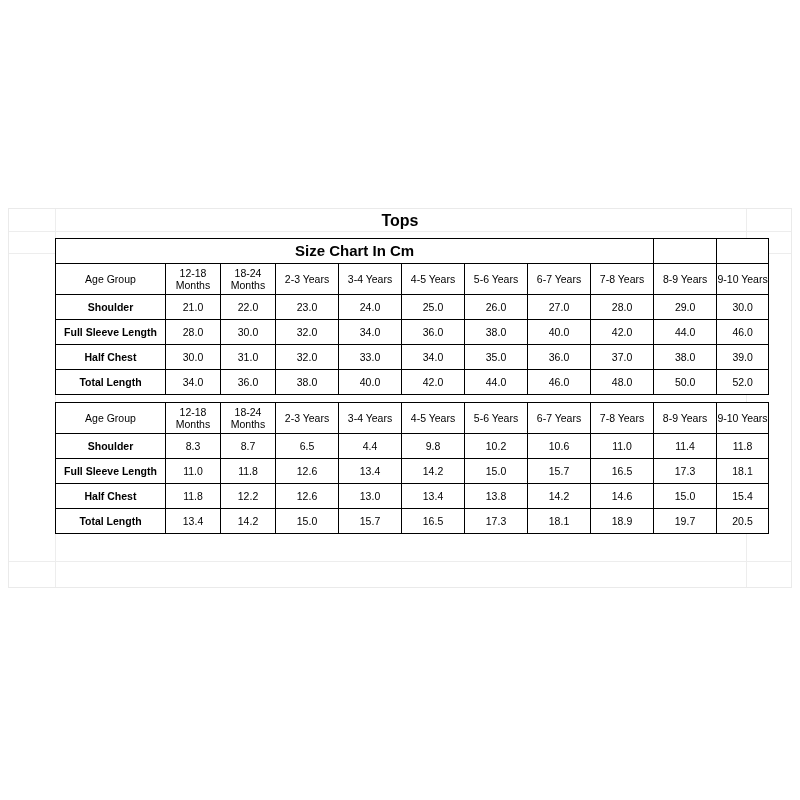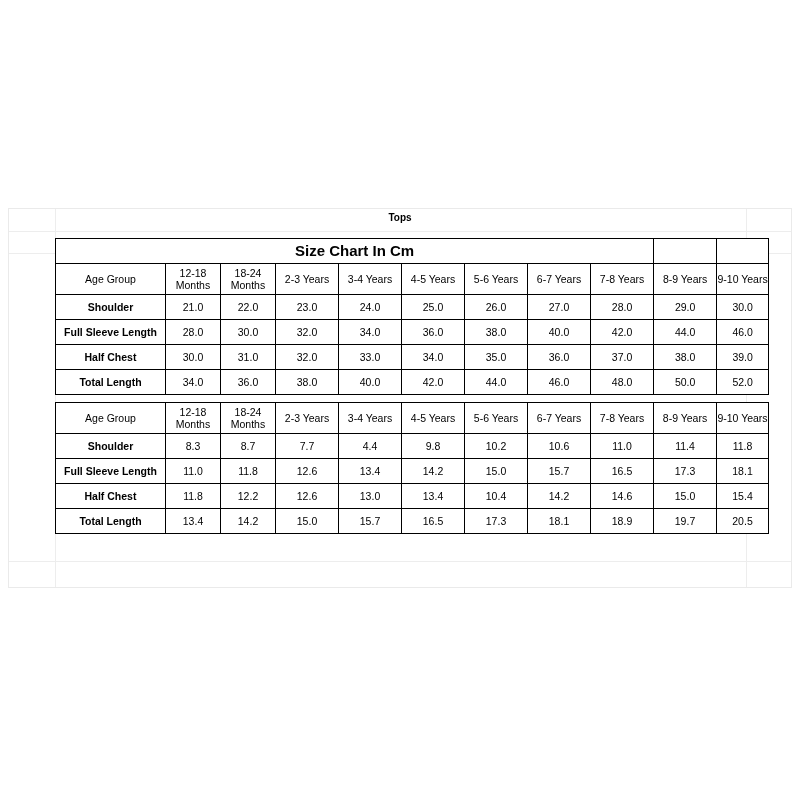--- a/index.html
+++ b/index.html
@@ -44,21 +44,21 @@
     height: 100%;
     width: 1px;
     background: #ededed;
   }
   .doc-title {
     position: absolute;
     left: 0;
     top: 212px;
     width: 800px;
     text-align: center;
-    font-size: 10px;
+    font-size: 16px;
     font-weight: bold;
     color: #000000;
   }
   table.sizechart {
     position: absolute;
     border-collapse: collapse;
     table-layout: fixed;
     background: #ffffff;
   }
   table.sizechart td {
@@ -219,21 +219,21 @@
       <td class="hdr">5-6 Years</td>
       <td class="hdr">6-7 Years</td>
       <td class="hdr">7-8 Years</td>
       <td class="hdr">8-9 Years</td>
       <td class="hdr">9-10 Years</td>
     </tr>
     <tr>
       <td class="rowlabel">Shoulder</td>
       <td>8.3</td>
       <td>8.7</td>
-      <td>7.7</td>
+      <td>6.5</td>
       <td>4.4</td>
       <td>9.8</td>
       <td>10.2</td>
       <td>10.6</td>
       <td>11.0</td>
       <td>11.4</td>
       <td>11.8</td>
     </tr>
     <tr>
       <td class="rowlabel">Full Sleeve Length</td>
@@ -248,21 +248,21 @@
       <td>17.3</td>
       <td>18.1</td>
     </tr>
     <tr>
       <td class="rowlabel">Half Chest</td>
       <td>11.8</td>
       <td>12.2</td>
       <td>12.6</td>
       <td>13.0</td>
       <td>13.4</td>
-      <td>10.4</td>
+      <td>13.8</td>
       <td>14.2</td>
       <td>14.6</td>
       <td>15.0</td>
       <td>15.4</td>
     </tr>
     <tr>
       <td class="rowlabel">Total Length</td>
       <td>13.4</td>
       <td>14.2</td>
       <td>15.0</td>

